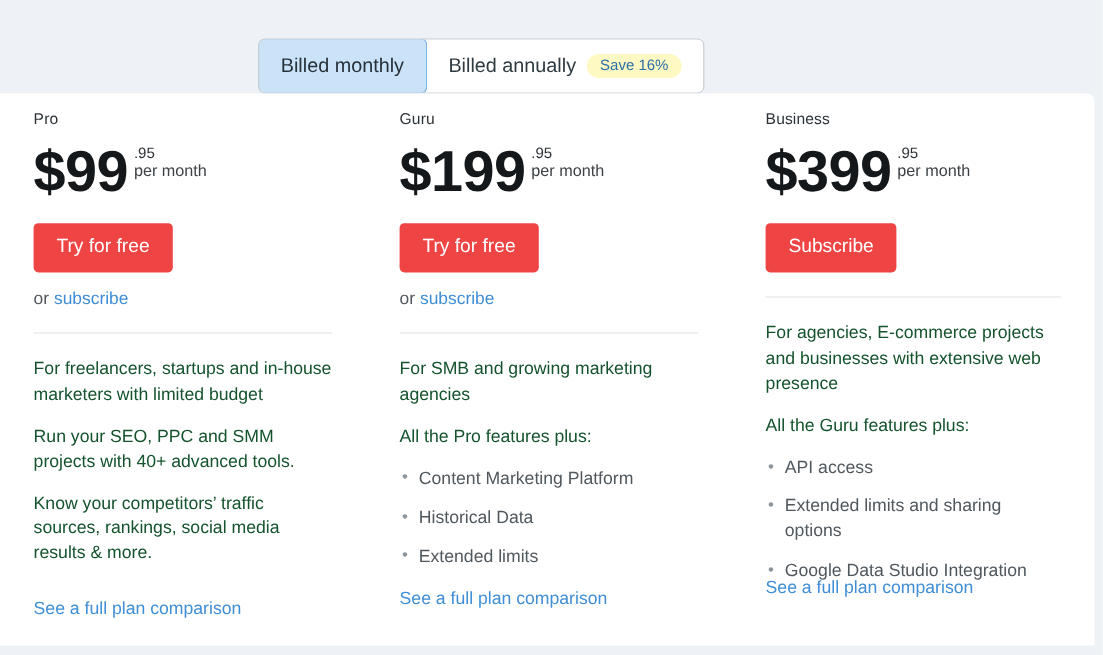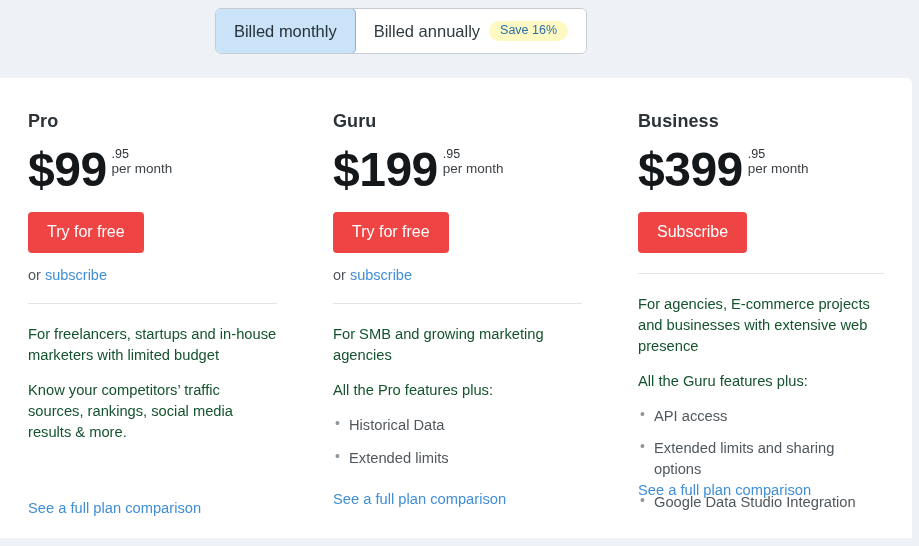--- a/index.html
+++ b/index.html
@@ -16,21 +16,21 @@
   }
 
   
   .toggle-bar {
     position: absolute;
     left: 0;
     top: 0;
     width: 802px;
     height: 78px;
     display: flex;
-    align-items: flex-start;
+    align-items: flex-end;
     justify-content: center;
     background: #eef2f6;
   }
   .toggle {
     margin-top: 8px;
     display: flex;
     align-items: stretch;
     height: 46px;
     border-radius: 6px;
     background: #ffffff;
@@ -94,23 +94,23 @@
   .plan {
     position: relative;
     box-sizing: border-box;
   }
   .plan-pro      { width: 305px; padding: 0 28px; }
   .plan-guru     { width: 305px; padding: 0 28px; }
   .plan-business { width: 302px; padding: 0 28px; }
 
   .plan-name {
     margin: 0;
-    padding-top: 33px;
-    font-size: 18px;
-    font-weight: 700;
+    padding-top: 13px;
+    font-size: 13px;
+    font-weight: 400;
     color: #2c3338;
     letter-spacing: .1px;
   }
 
   .price-row {
     display: flex;
     align-items: flex-start;
     margin-top: 14px;
     height: 46px;
   }
@@ -237,20 +237,21 @@
         </span>
       </div>
       <button class="cta">Try for free</button>
       <div class="subscribe-line">
         <span>or</span>
         <a href="#">subscribe</a>
       </div>
       <div class="divider"></div>
       <div class="features">
         <p class="feat-p">For freelancers, startups and in-house marketers with limited budget</p>
+        <p class="feat-p">Run your SEO, PPC and SMM projects with 40+ advanced tools.</p>
         <p class="feat-p">Know your competitors’ traffic sources, rankings, social media results &amp; more.</p>
       </div>
       <a href="#" class="compare-link compare-pro">See a full plan comparison</a>
     </div>
 
     <div class="plan plan-guru">
       <h2 class="plan-name">Guru</h2>
       <div class="price-row">
         <span class="price-main">$199</span>
         <span class="price-side">
@@ -261,20 +262,21 @@
       <button class="cta">Try for free</button>
       <div class="subscribe-line">
         <span>or</span>
         <a href="#">subscribe</a>
       </div>
       <div class="divider"></div>
       <div class="features">
         <p class="feat-p">For SMB and growing marketing agencies</p>
         <p class="feat-p">All the Pro features plus:</p>
         <ul class="feat-list">
+          <li>Content Marketing Platform</li>
           <li>Historical Data</li>
           <li>Extended limits</li>
         </ul>
       </div>
       <a href="#" class="compare-link compare-guru">See a full plan comparison</a>
     </div>
 
     <div class="plan plan-business">
       <h2 class="plan-name">Business</h2>
       <div class="price-row">

